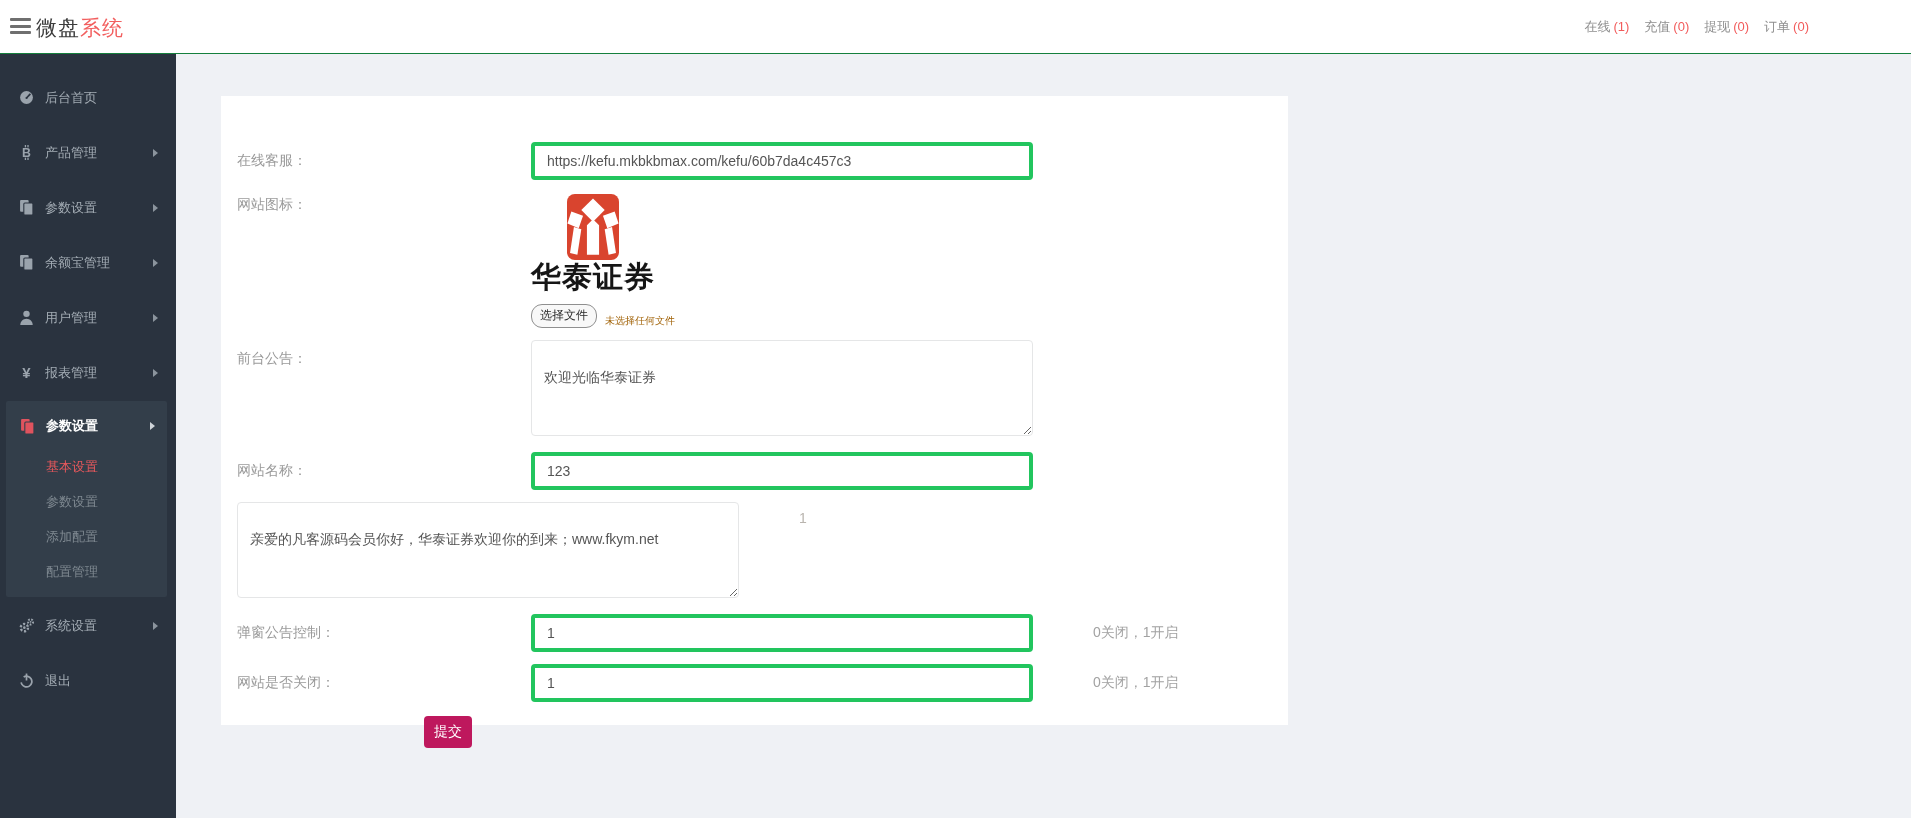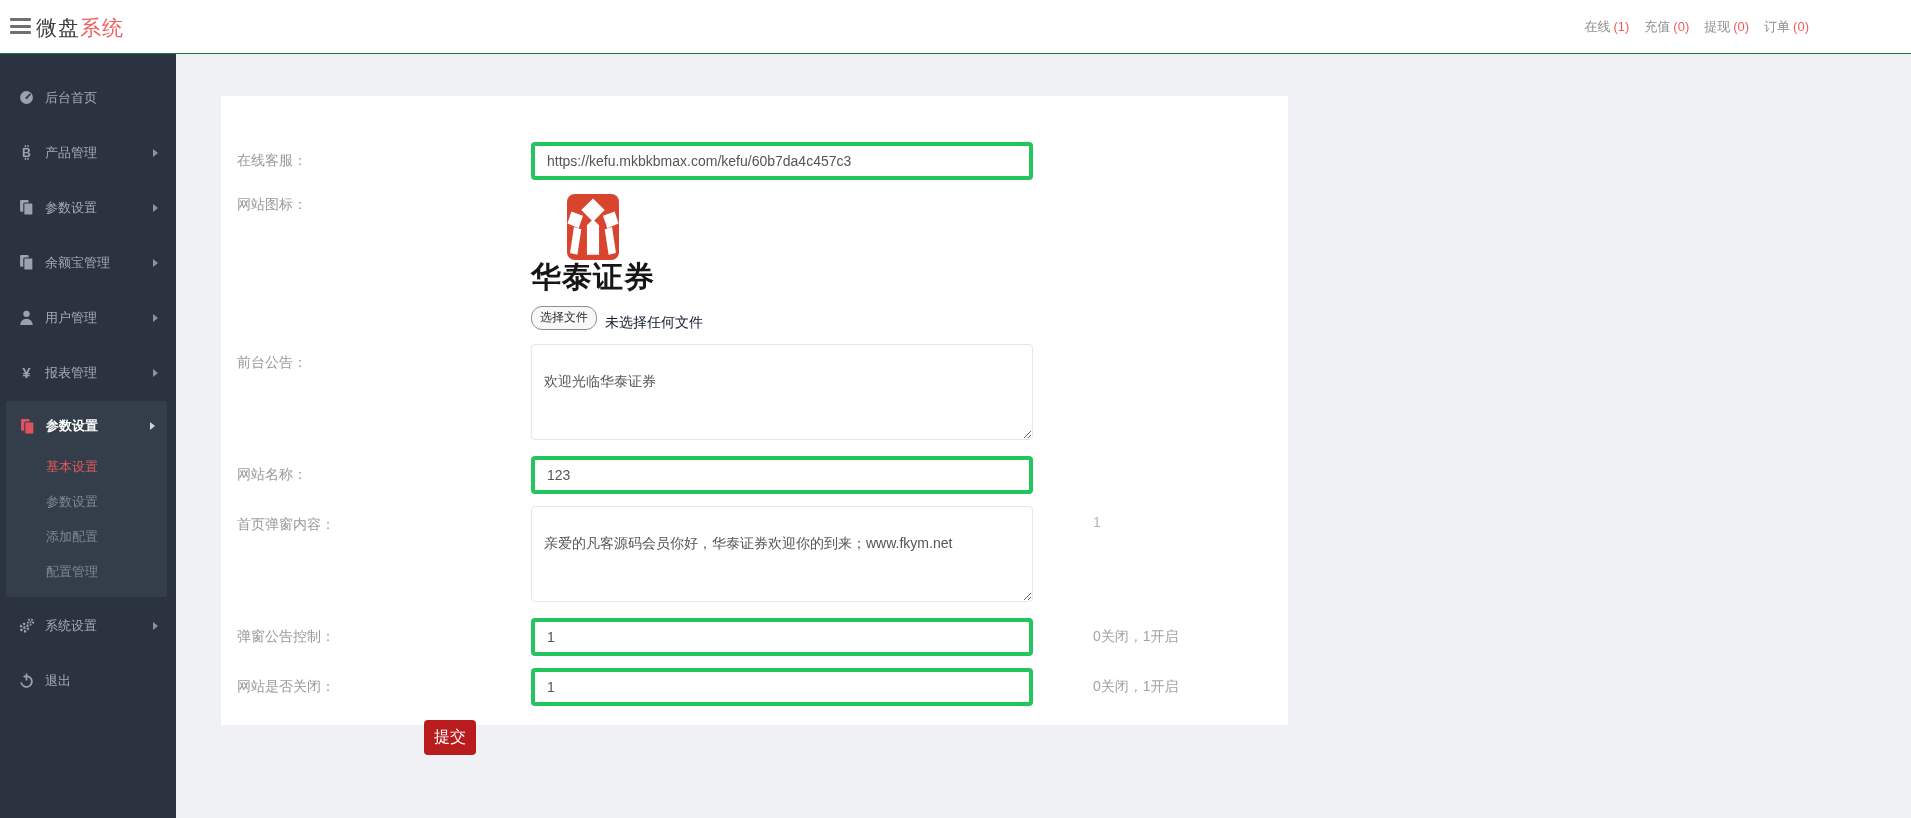--- a/index.html
+++ b/index.html
@@ -54,25 +54,25 @@
 
   
   .logo-wrap { display:inline-block; text-align:center; padding-top:2px; }
   .logo-mark { display:block; margin:0 auto; }
   .logo-caption { font-size:30px; font-weight:bold; color:#161616; letter-spacing:1px;
     line-height:1.1; white-space:nowrap; }
   .file-row { margin-top:10px; display:flex; align-items:center; }
   .file-btn { height:24px; padding:0 8px; background:#f8f8f8; border:1px solid #8f8f8f;
     border-radius:11px; font-size:12px; color:#2b2b2b; cursor:pointer;
     font-family:"Liberation Sans","DejaVu Sans",sans-serif; }
-  .file-status { margin-left:8px; font-size:14px; color:#0f172a;margin-top:11px; }
+  .file-status { margin-left:8px; font-size:10px; color:#a16207;margin-top:11px; }
 
   .submit-row { margin-top:14px; }
-  .submit-btn { margin-left:187px; min-width:46px; padding:7px 10px; background:#b91c1c;
-    border:none; border-radius:4px; color:#fff; font-size:16px; cursor:pointer;
+  .submit-btn { margin-left:187px; min-width:46px; padding:7px 10px; background:#be185d;
+    border:none; border-radius:4px; color:#fff; font-size:14px; cursor:pointer;
     font-family:"Liberation Sans","DejaVu Sans",sans-serif; }
 </style>
 </head>
 <body>
 
 <div class="header">
   <div class="burger">
     <span></span>
       <span></span>
       <span></span>
@@ -259,21 +259,20 @@
       </div>
 
       <div class="frow">
         <div class="flabel">网站名称：</div>
         <div class="fctrl">
           <input class="txt-input" type="text" value="123" style="">
         </div>
       </div>
 
       <div class="frow">
-        <div class="flabel">首页弹窗内容：</div>
         <div class="fctrl">
           <textarea class="txt-area" style="">亲爱的凡客源码会员你好，华泰证券欢迎你的到来；www.fkym.net</textarea>
         </div>
         <div class="fhint top">1</div>
       </div>
 
       <div class="frow">
         <div class="flabel">弹窗公告控制：</div>
         <div class="fctrl">
           <input class="txt-input" type="text" value="1" style="">

